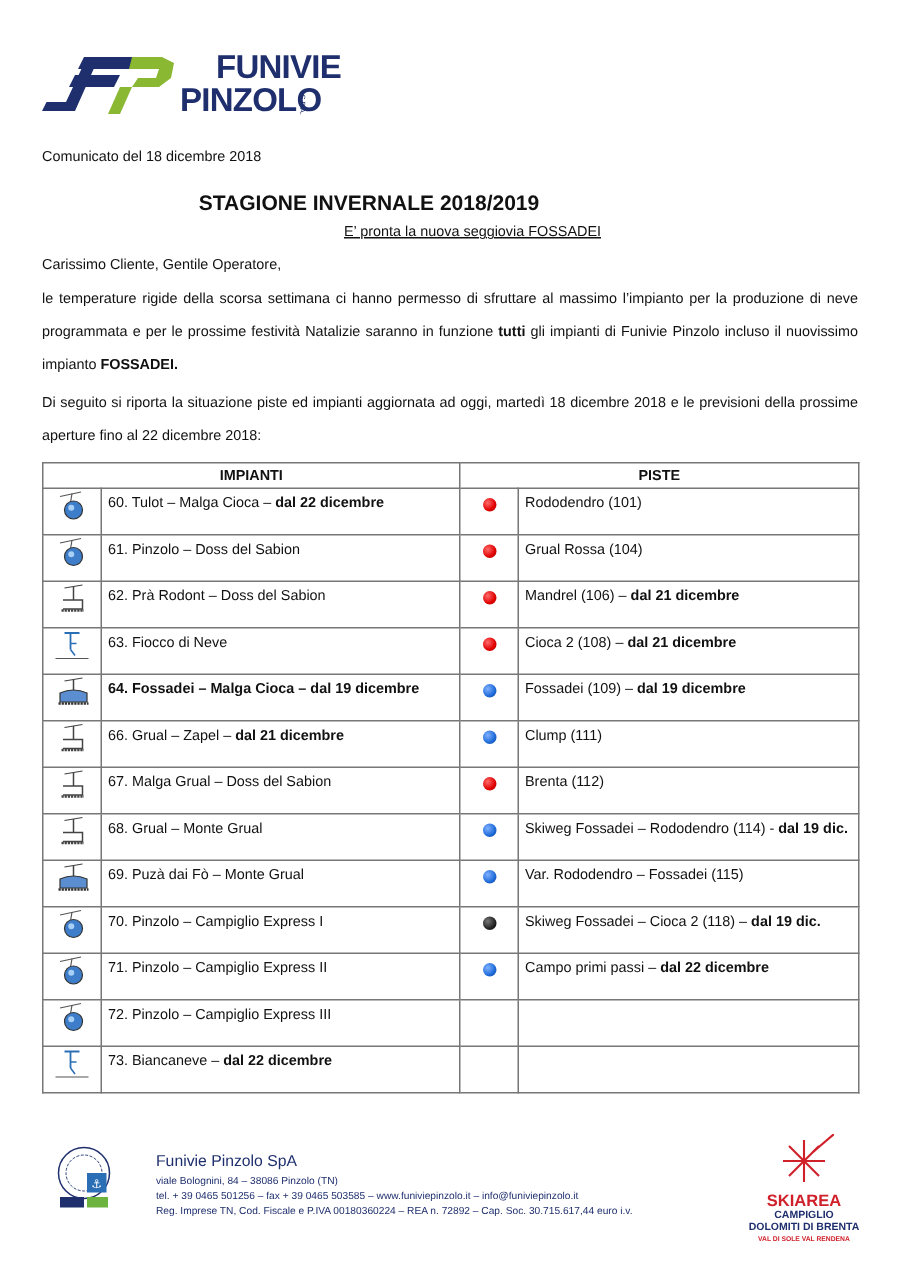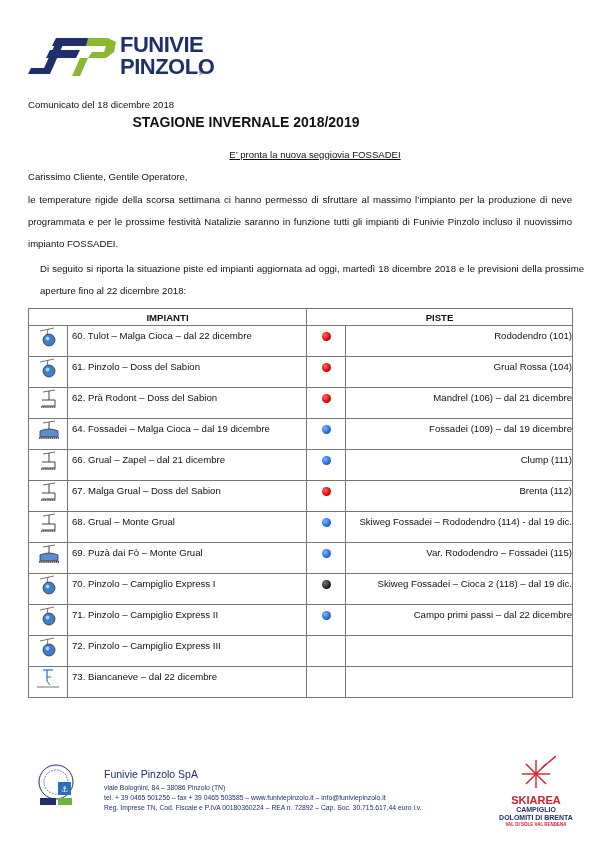--- a/index.html
+++ b/index.html
@@ -4,58 +4,58 @@
 <style>
   html, body { margin:0; padding:0; background:#fff; }
   body { width:600px; height:848px; position:relative; overflow:hidden;
          font-family:"Liberation Sans", sans-serif; color:#111; }
   .abs { position:absolute; }
   .logo { left:28px; top:30px; width:180px; height:50px; }
   .logo-text { position:absolute; left:92px; font-weight:bold; color:#1f2f6e; font-size:22px; letter-spacing:-0.5px; line-height:22px; }
   .logo-spa { position:absolute; left:170px; top:33px; font-size:5px; color:#1f2f6e; writing-mode:vertical-rl; }
   .txt { font-size:9.6px; line-height:13px; }
   .comunicato { left:28px; top:98px; }
-  .title { left:0; width:492px; top:114px; text-align:center; font-weight:bold; font-size:14px; }
+  .title { left:0; width:492px; top:127px; text-align:center; font-weight:bold; font-size:14px; }
   .subtitle { left:0; width:600px; top:149px; text-align:center; font-size:9.6px; text-decoration:underline;margin-left:15px; }
   .greeting { left:28px; top:170px; }
   .para1 { left:28px; top:189px; width:544px; line-height:22px; text-align:justify; text-align-last:left; }
-  .para2 { left:28px; top:258px; width:544px; line-height:22px; text-align:justify; text-align-last:left;margin-left:12px; }
+  .para2 { left:28px; top:258px; width:544px; line-height:22px; text-align:justify; text-align-last:left; }
   table.plants { position:absolute; left:28px; top:308px; width:545px; border-collapse:collapse; font-size:9.6px; }
   table.plants td, table.plants th { border:1px solid #777; padding:0; vertical-align:top; }
   table.plants th { height:16px; font-weight:bold; font-size:9.6px; text-align:center; vertical-align:middle; }
   table.plants tr.row td { height:26px;margin-top:28px; }
   td.icon-cell { width:38px; text-align:center; }
   td.name-cell { width:234px; padding-left:4px !important; padding-top:4px !important; }
   td.dot-cell { width:38px; text-align:center; }
-  td.pista-cell { padding-left:4px !important; padding-top:4px !important;text-align:right; }
+  td.pista-cell { padding-left:4px !important; padding-top:4px !important; }
   .dot { display:inline-block; width:9px; height:9px; border-radius:50%; margin-top:6px; }
   .dot.red { background:radial-gradient(circle at 35% 35%, #ff6a6a, #e00000 60%, #a00000); }
   .dot.blue { background:radial-gradient(circle at 35% 35%, #7fb1ff, #1e6ad8 60%, #0c3f91); }
   .dot.black { background:radial-gradient(circle at 35% 35%, #777, #222 60%, #000); }
-  b { font-weight:normal; }
+  b { font-weight:bold; }
   .footer-logo { left:36px; top:762px; width:40px; height:46px; }
   .footer-company { left:104px; top:768px; font-size:10.5px; color:#1f2f6e; }
   .footer-line { left:104px; font-size:6.8px; color:#1f2f6e; line-height:9px; white-space:nowrap; }
   .skiarea { left:497px; top:756px; width:78px; height:84px; text-align:center; }
   .sk-name { font-weight:bold; color:#d0202a; font-size:11px; line-height:12px; }
   .sk-sub { font-weight:bold; color:#1f2f6e; font-size:7px; line-height:8px; }
   .sk-sub2 { font-weight:bold; color:#d0202a; font-size:4.5px; line-height:6px; }
 </style>
 </head>
 <body>
 
 <div class="abs logo">
   <svg width="92" height="50" viewBox="0 0 92 50" style="position:absolute;left:0;top:0;">
     <polygon points="28,8 70,8 66,16 24,16" fill="#1f2f6e"></polygon>
     <polygon points="22,20 52,20 48,28 18,28" fill="#1f2f6e"></polygon>
     <polygon points="30,8 38,8 22,44 0,44 3,38 16,38" fill="#1f2f6e"></polygon>
     <polygon points="60,8 80,8 88,12 86,22 78,28 60,28 64,22 76,22 78,16 58,16" fill="#8ab833"></polygon>
     <polygon points="52,28 60,28 52,46 44,46" fill="#8ab833"></polygon>
   </svg>
-  <div class="logo-text" style="top:4px;">FUNIVIE</div>
+  <div class="logo-text" style="top:4px;margin-left:24px;">FUNIVIE</div>
   <div class="logo-text" style="top:26px;">PINZOLO</div>
   <div class="logo-spa">S.P.A.</div>
 </div>
 
 <div class="abs txt comunicato">Comunicato del 18 dicembre 2018</div>
 <div class="abs title">STAGIONE INVERNALE 2018/2019</div>
 <div class="abs subtitle">E’ pronta la nuova seggiovia FOSSADEI</div>
 <div class="abs txt greeting">Carissimo Cliente, Gentile Operatore,</div>
 
 <div class="abs txt para1"><span>le temperature rigide della scorsa settimana ci hanno permesso di sfruttare al massimo l’impianto per la produzione di neve programmata e per le prossime festività Natalizie saranno in funzione </span><b>tutti</b><span> gli impianti di Funivie Pinzolo incluso il nuovissimo impianto </span><b>FOSSADEI.</b></div>
@@ -95,20 +95,32 @@
       <tr class="row">
         <td class="icon-cell"><span><svg width="22" height="22" viewBox="0 0 22 22">
               <line x1="6" y1="4" x2="18" y2="2" stroke="#444" stroke-width="0.8"></line>
               <line x1="12" y1="3" x2="12" y2="12" stroke="#444" stroke-width="1"></line>
               <path d="M5 12 H18 V18 H5" fill="none" stroke="#444" stroke-width="1"></path>
               <line x1="4" y1="19" x2="19" y2="19" stroke="#444" stroke-width="1.6" stroke-dasharray="1.5 0.6"></line>
             </svg></span></td>
         <td class="name-cell"><span>62. Prà Rodont – Doss del Sabion</span><b></b></td>
         <td class="dot-cell"><span class="dot red"></span></td>
         <td class="pista-cell"><span>Mandrel (106) – </span><b>dal 21 dicembre</b></td>
+      </tr>
+      <tr class="row">
+        <td class="icon-cell"><span><svg width="26" height="22" viewBox="0 0 26 22">
+              <line x1="8" y1="3" x2="18" y2="3" stroke="#2a6fb6" stroke-width="1.2"></line>
+              <line x1="12" y1="3" x2="12" y2="14" stroke="#2a6fb6" stroke-width="1.2"></line>
+              <line x1="12" y1="10" x2="16" y2="10" stroke="#2a6fb6" stroke-width="1"></line>
+              <line x1="12" y1="14" x2="15" y2="18" stroke="#2a6fb6" stroke-width="1"></line>
+              <line x1="2" y1="20" x2="24" y2="20" stroke="#555" stroke-width="0.8"></line>
+            </svg></span></td>
+        <td class="name-cell"><span>63. Fiocco di Neve</span><b></b></td>
+        <td class="dot-cell"><span class="dot red"></span></td>
+        <td class="pista-cell"><span>Cioca 2 (108) – </span><b>dal 21 dicembre</b></td>
       </tr>
       <tr class="row">
         <td class="icon-cell"><span><svg width="26" height="22" viewBox="0 0 26 22">
               <line x1="8" y1="4" x2="20" y2="2" stroke="#444" stroke-width="0.8"></line>
               <line x1="14" y1="3" x2="14" y2="10" stroke="#444" stroke-width="1"></line>
               <path d="M5 12 Q14 8 23 12 L23 18 L5 18 Z" fill="#5a8ed0" stroke="#333" stroke-width="0.8"></path>
               <line x1="4" y1="19" x2="24" y2="19" stroke="#333" stroke-width="1.6" stroke-dasharray="1.5 0.6"></line>
             </svg></span></td>
         <td class="name-cell"><span></span><b>64. Fossadei – Malga Cioca – dal 19 dicembre</b></td>
         <td class="dot-cell"><span class="dot blue"></span></td>

